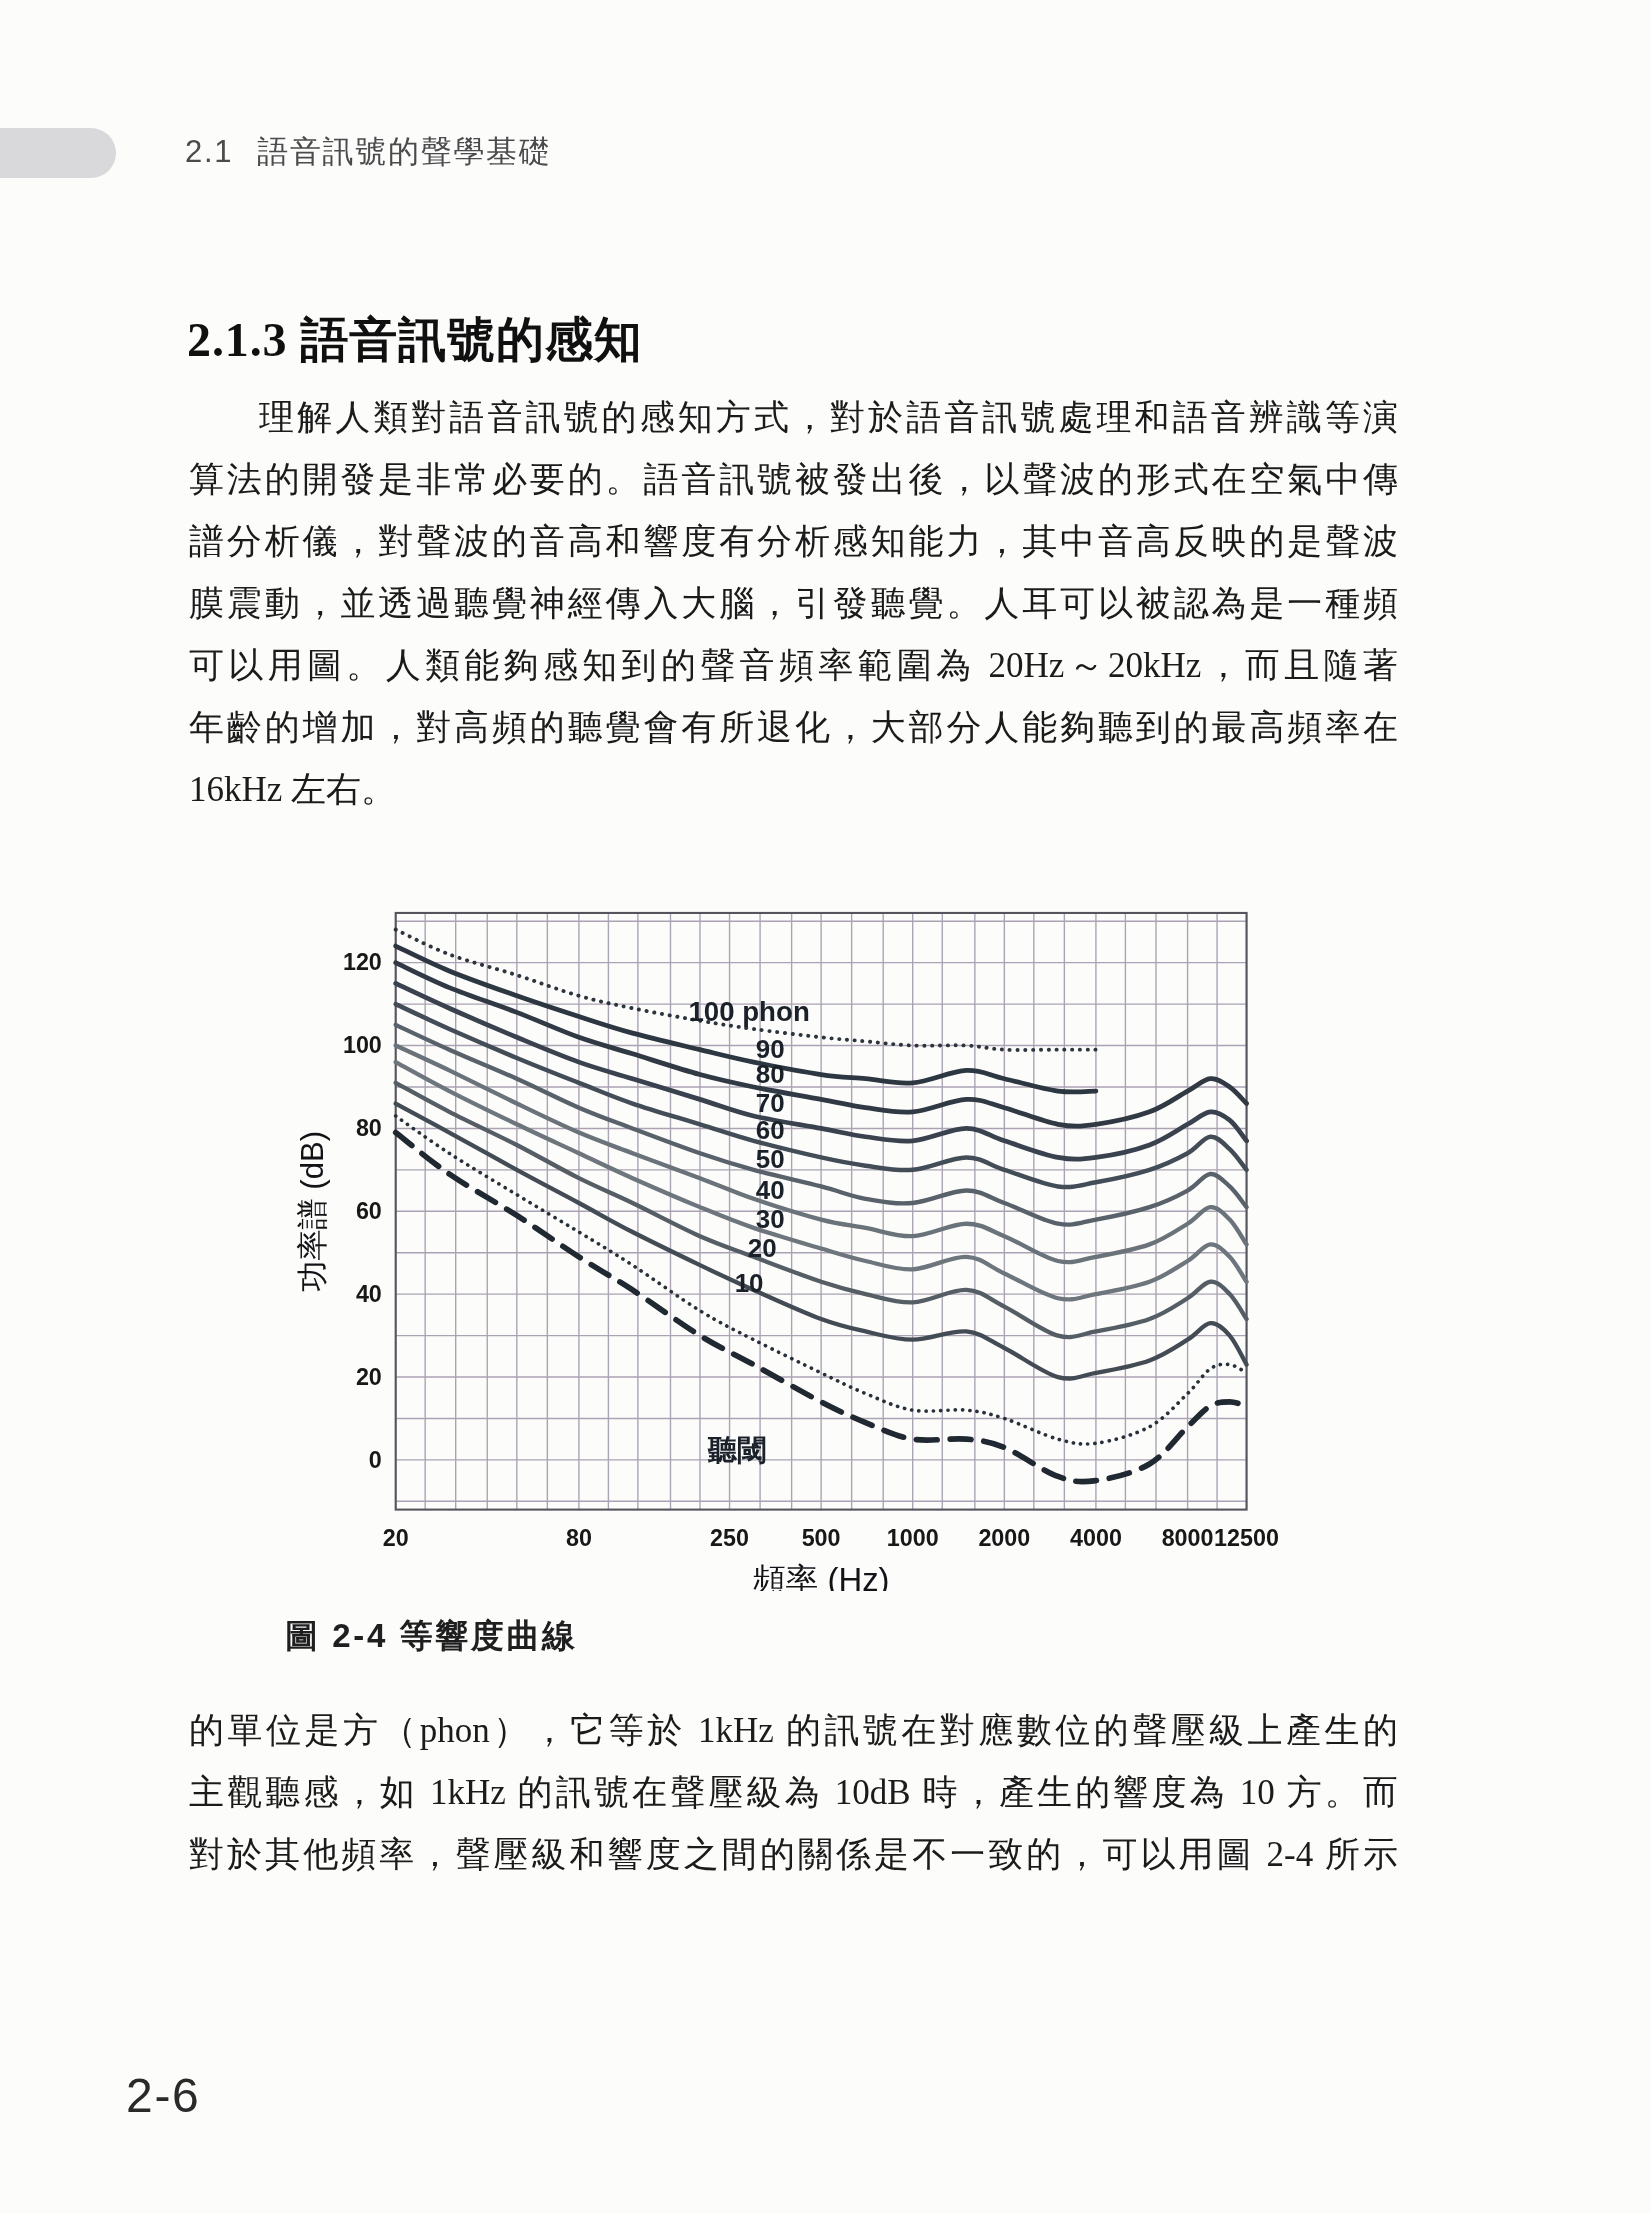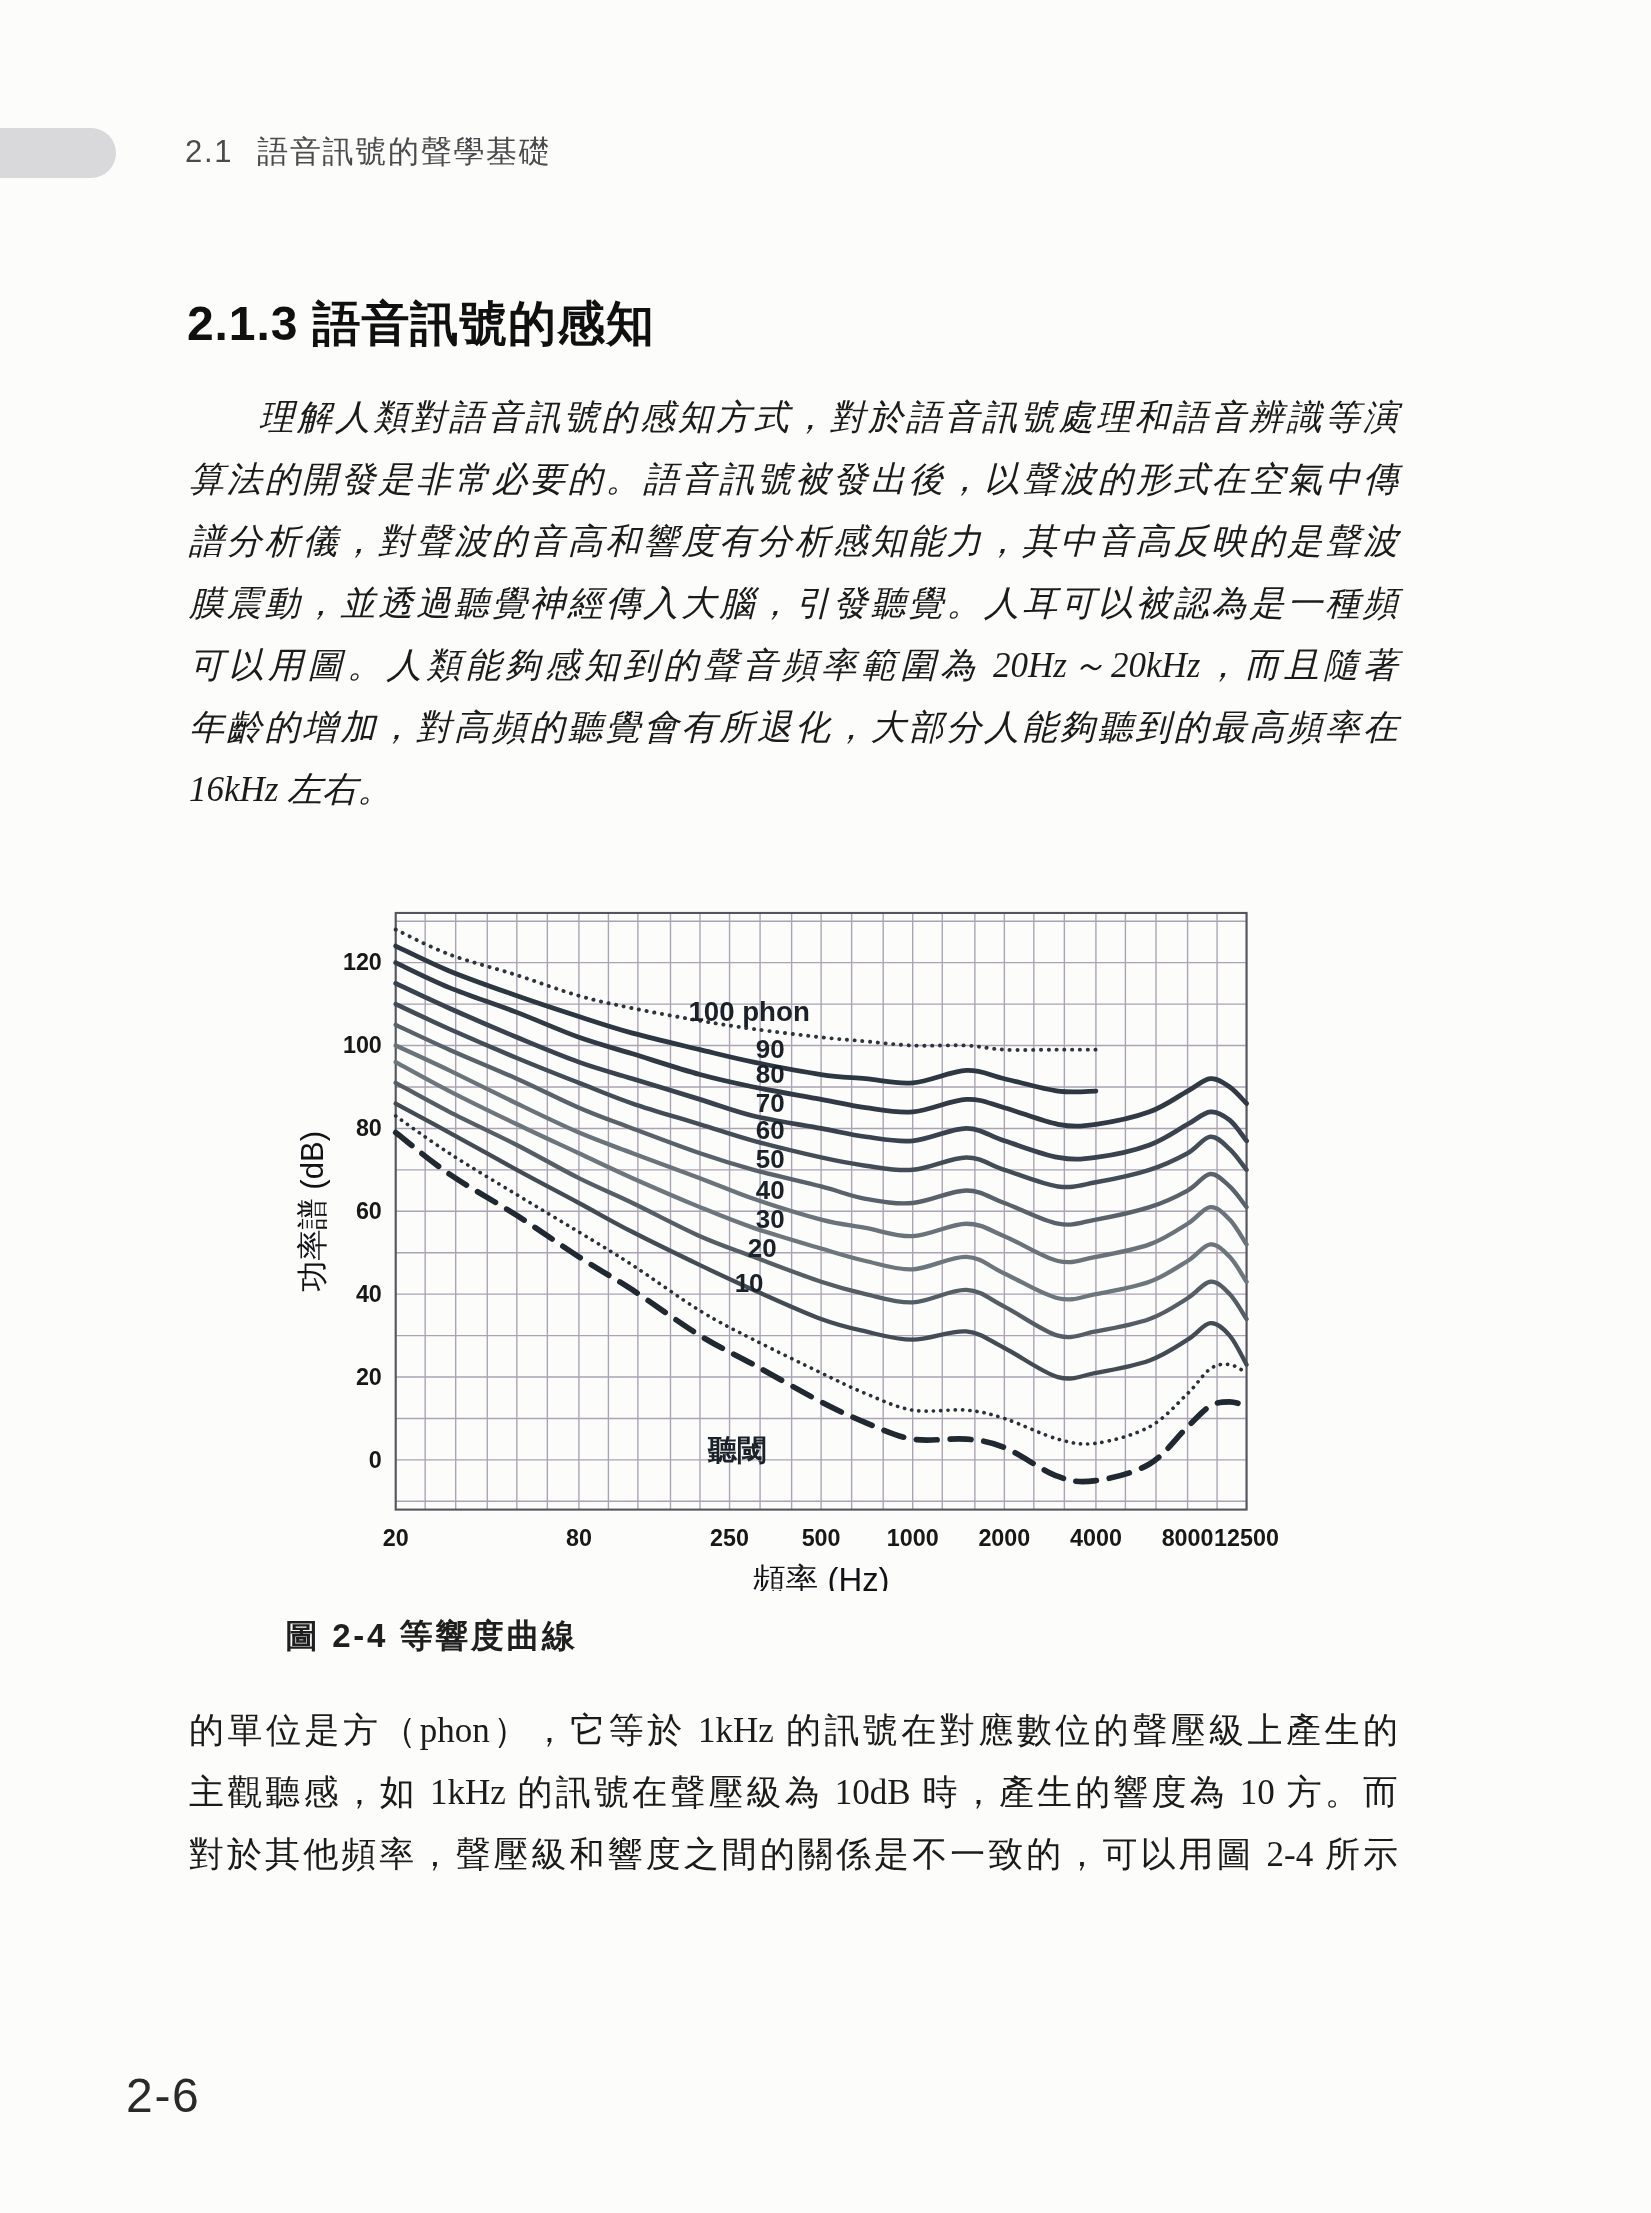--- a/index.html
+++ b/index.html
@@ -20,31 +20,31 @@
   }
   .running-header-text{
     position:absolute;left:185px;top:131px;
     font-family:"Liberation Sans", sans-serif;
     font-size:31px;color:#4b4b4d;letter-spacing:1.7px;
     white-space:nowrap;
   }
   .running-header-text .sec-no{margin-right:24px;}
   
   .section-heading{
-    position:absolute;left:187px;top:292px;margin:0;
-    font-family:Liberation Sans, sans-serif;
+    position:absolute;left:187px;top:308px;margin:0;
+    font-family:Liberation Serif, serif;
     font-size:48px;font-weight:700;color:#101010;
     letter-spacing:0.9px;white-space:nowrap;
   }
   
   .para{
     position:absolute;left:189px;width:1209px;
     font-size:35px;line-height:62px;color:#1b1b1b;
   }
-  #para1{top:387px;font-style:italic;}
+  #para1{top:387px;}
   #para2{top:1700px;}
   .para .line{text-align:justify;text-align-last:justify;}
   .para .line.first{text-indent:2em;}
   .para .line.lastshort{text-align-last:left;}
   
   .figure{position:absolute;left:285px;top:899px;width:1081px;margin:0;}
   .figure svg{display:block;filter:blur(0.4px) contrast(1.03);}
   .figure figcaption{
     margin-top:22.5px;width:1081px;text-align:left;
     font-family:"Liberation Sans", sans-serif;

